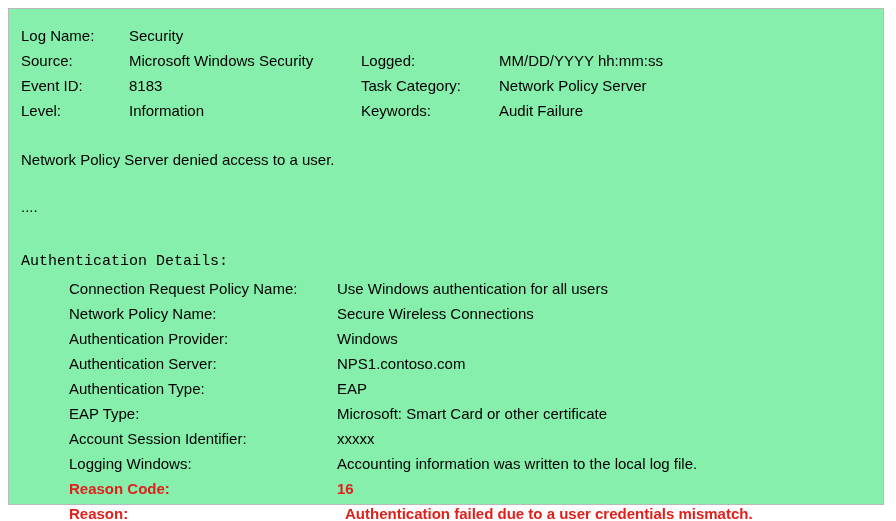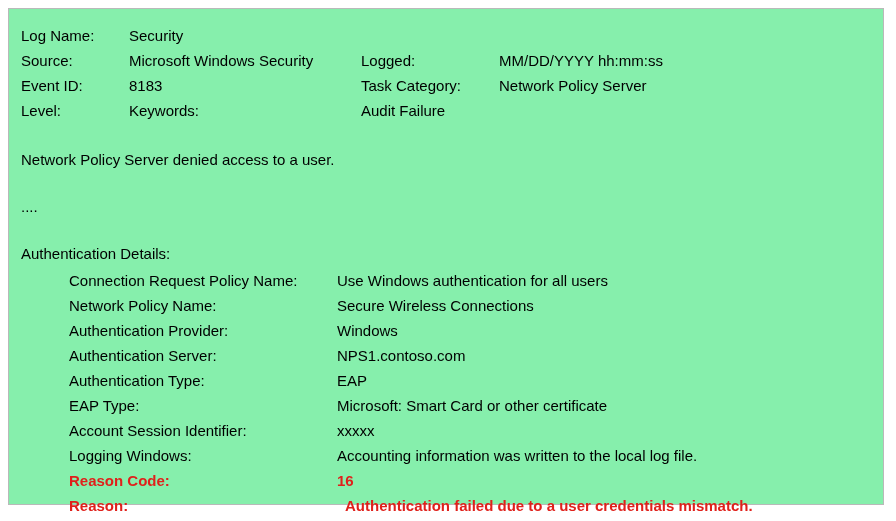--- a/index.html
+++ b/index.html
@@ -46,21 +46,22 @@
 
   
   .para {
     margin-top: 24px;
     white-space: pre;
   }
   .ellipsis {
     margin-top: 22px;
   }
   .section-title {
-    margin-top: 22px;
+    margin-top: 30px;
+    font-family: Liberation Mono, monospace;
   }
 
   
   .details {
     margin-top: 2px;
     margin-left: 48px;
     display: grid;
     grid-template-columns: 268px auto;
     row-gap: 0;
     align-items: baseline;
@@ -99,20 +100,21 @@
       <div class="cell val">Microsoft Windows Security</div>
       <div class="cell lbl">Logged:</div>
       <div class="cell val">MM/DD/YYYY hh:mm:ss</div>
 
       <div class="cell lbl">Event ID:</div>
       <div class="cell val">8183</div>
       <div class="cell lbl">Task Category:</div>
       <div class="cell val">Network Policy Server</div>
 
       <div class="cell lbl">Level:</div>
+      <div class="cell val">Information</div>
       <div class="cell lbl">Keywords:</div>
       <div class="cell val">Audit Failure</div>
     </div>
 
     <div class="para">Network Policy Server denied access to a user.</div>
 
     <div class="ellipsis">....</div>
 
     <div class="section-title">Authentication Details:</div>
 

